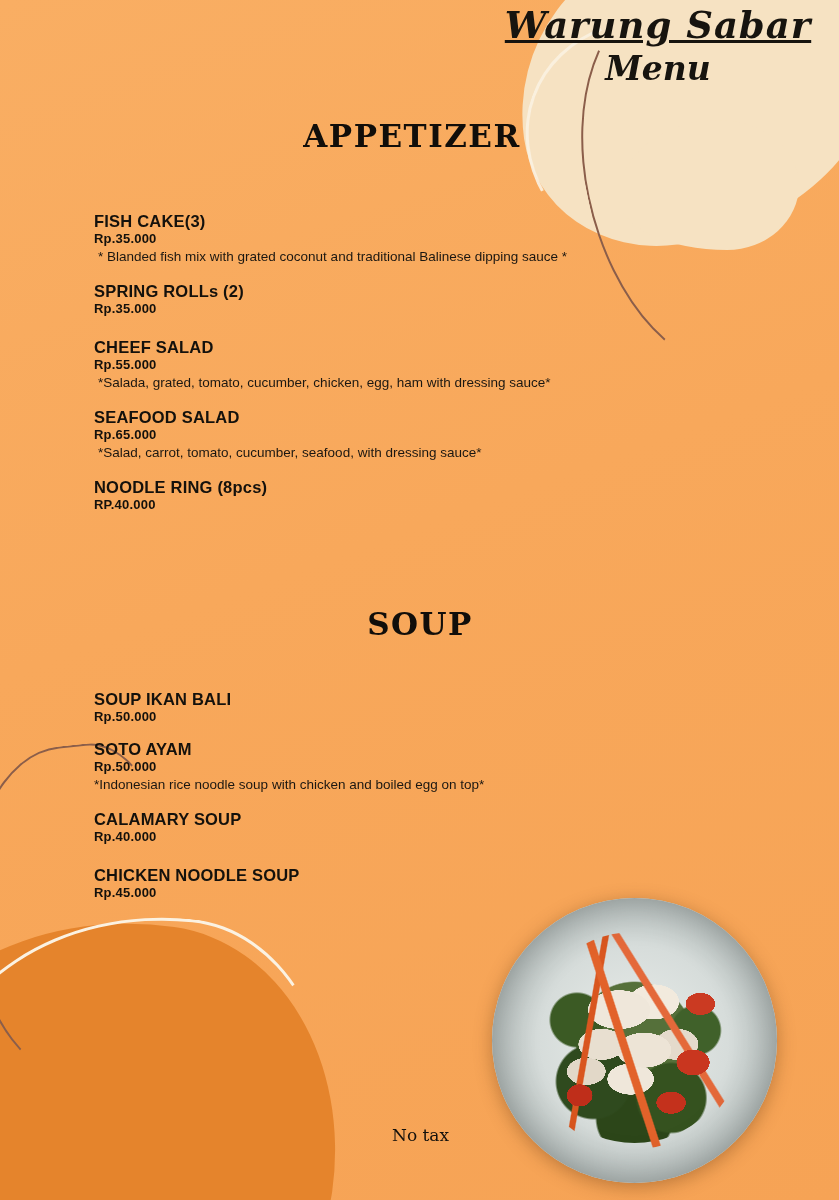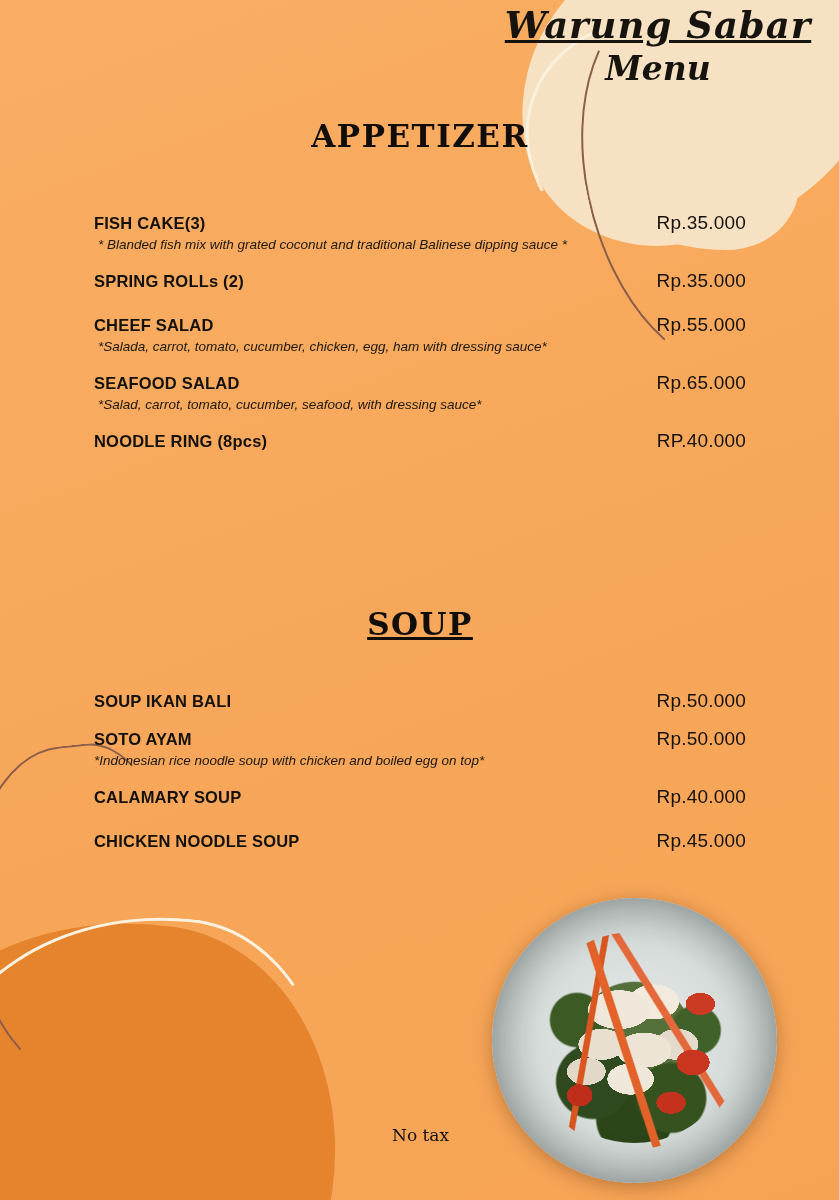--- a/index.html
+++ b/index.html
@@ -133,57 +133,57 @@
     z-index: 5;
   }
   .section-title {
     text-align: center;
     font-family: "DejaVu Serif", serif;
     font-weight: 700;
     font-size: 31px;
     letter-spacing: 1.5px;
     color: #110E0A;
   }
-  #appetizer-title { position: absolute; top: 118px; left: 90px; width: 660px; }
-  #soup-title { position: absolute; top: 606px; left: 90px; width: 660px; text-decoration: underline; }
+  #appetizer-title { position: absolute; top: 118px; left: 82px; width: 660px; }
+  #soup-title { position: absolute; top: 606px; left: 90px; width: 660px; }
 
   .menu-list {
     position: absolute;
     left: 94px;
     width: 652px;
   }
   #appetizer-list { top: 212px; }
   #soup-list { top: 690px; }
 
   .menu-item { margin-bottom: 16px; }
   .item-row {
     display: flex;
     justify-content: space-between;
     align-items: baseline;
+    flex-direction: column;
   }
   .item-name {
     font-size: 16.5px;
     font-weight: 700;
     color: #14110C;
     letter-spacing: .2px;
   }
   .item-price {
-    font-size: 19px;
-    font-weight: 400;
+    font-size: 13px;
+    font-weight: 700;
     color: #14110C;
     letter-spacing: .2px;
     white-space: nowrap;
   }
   .item-desc {
     font-size: 13.5px;
     color: #1B1711;
     margin-top: 3px;
     padding-left: 4px;
     line-height: 1.25;
-    font-style: italic;
   }
   .item-desc.flush { padding-left: 0; }
   .menu-item.with-desc { margin-bottom: 16px; }
   .menu-item.spaced { margin-bottom: 22px; }
 
   
   .photo {
     position: absolute;
     left: 492px;
     top: 898px;
@@ -299,21 +299,21 @@
           <span class="item-name">SPRING ROLLs (2)</span>
           <span class="item-price">Rp.35.000</span>
         </div>
       </div>
 
       <div class="menu-item with-desc">
         <div class="item-row">
           <span class="item-name">CHEEF SALAD</span>
           <span class="item-price">Rp.55.000</span>
         </div>
-        <div class="item-desc">*Salada, carrot, tomato, cucumber, chicken, egg, ham with dressing  sauce*</div>
+        <div class="item-desc">*Salada, grated, tomato, cucumber, chicken, egg, ham with dressing  sauce*</div>
       </div>
 
       <div class="menu-item with-desc">
         <div class="item-row">
           <span class="item-name">SEAFOOD SALAD</span>
           <span class="item-price">Rp.65.000</span>
         </div>
         <div class="item-desc">*Salad, carrot, tomato, cucumber, seafood, with dressing sauce*</div>
       </div>
 

